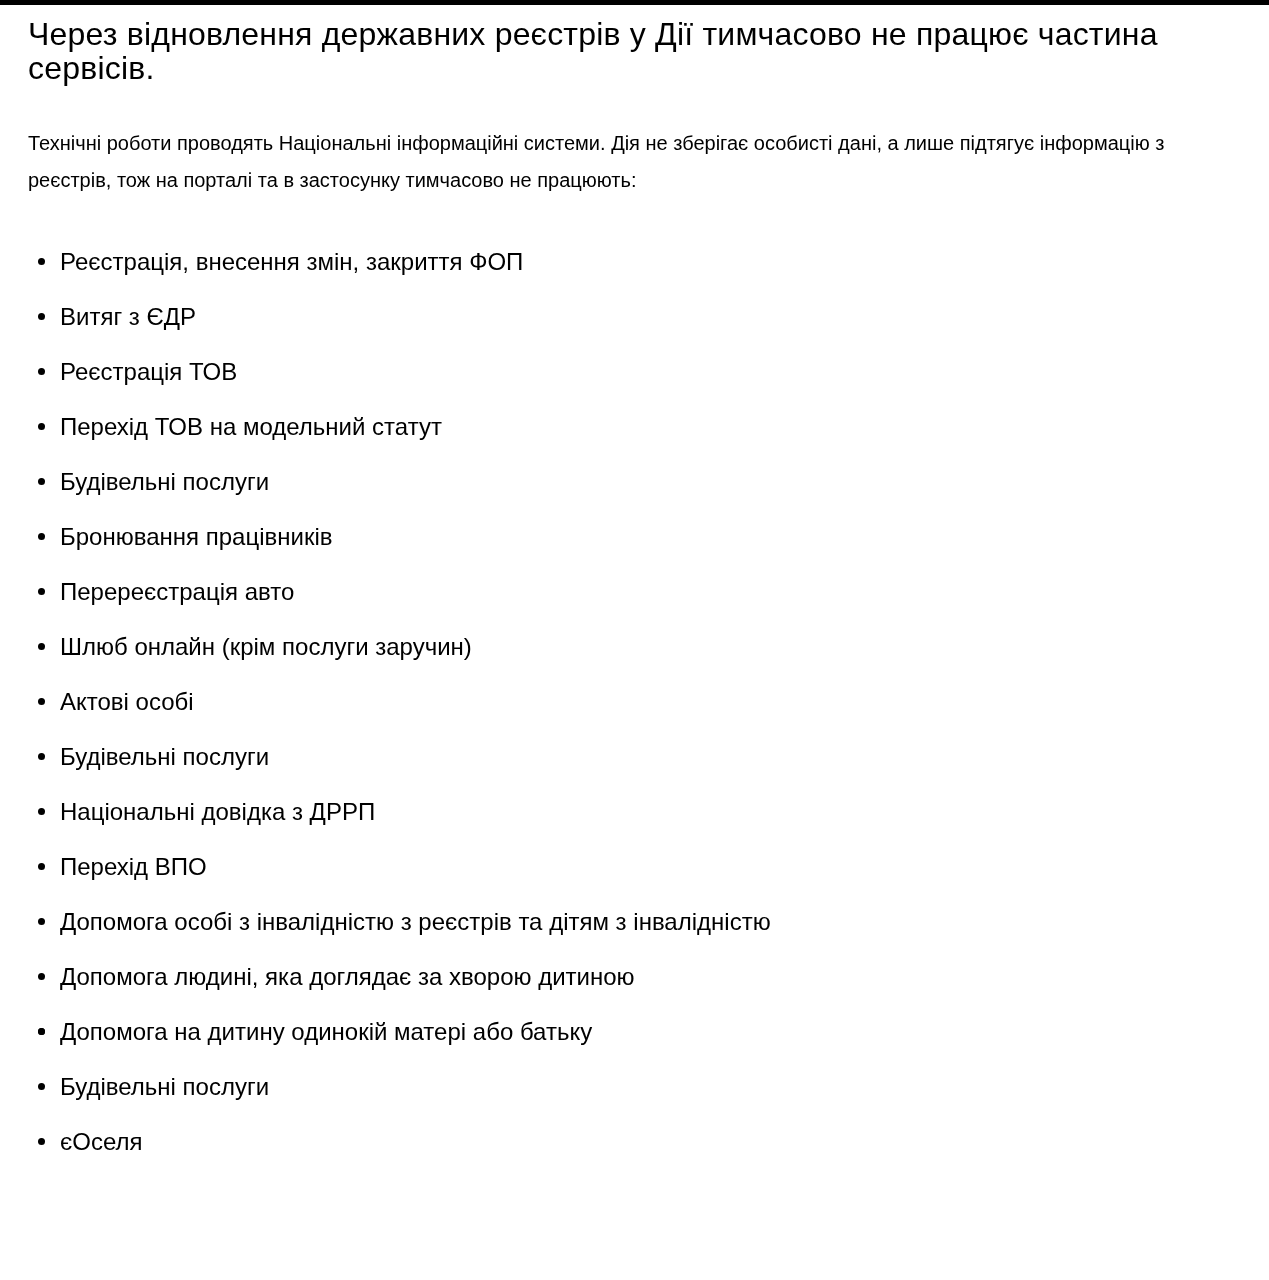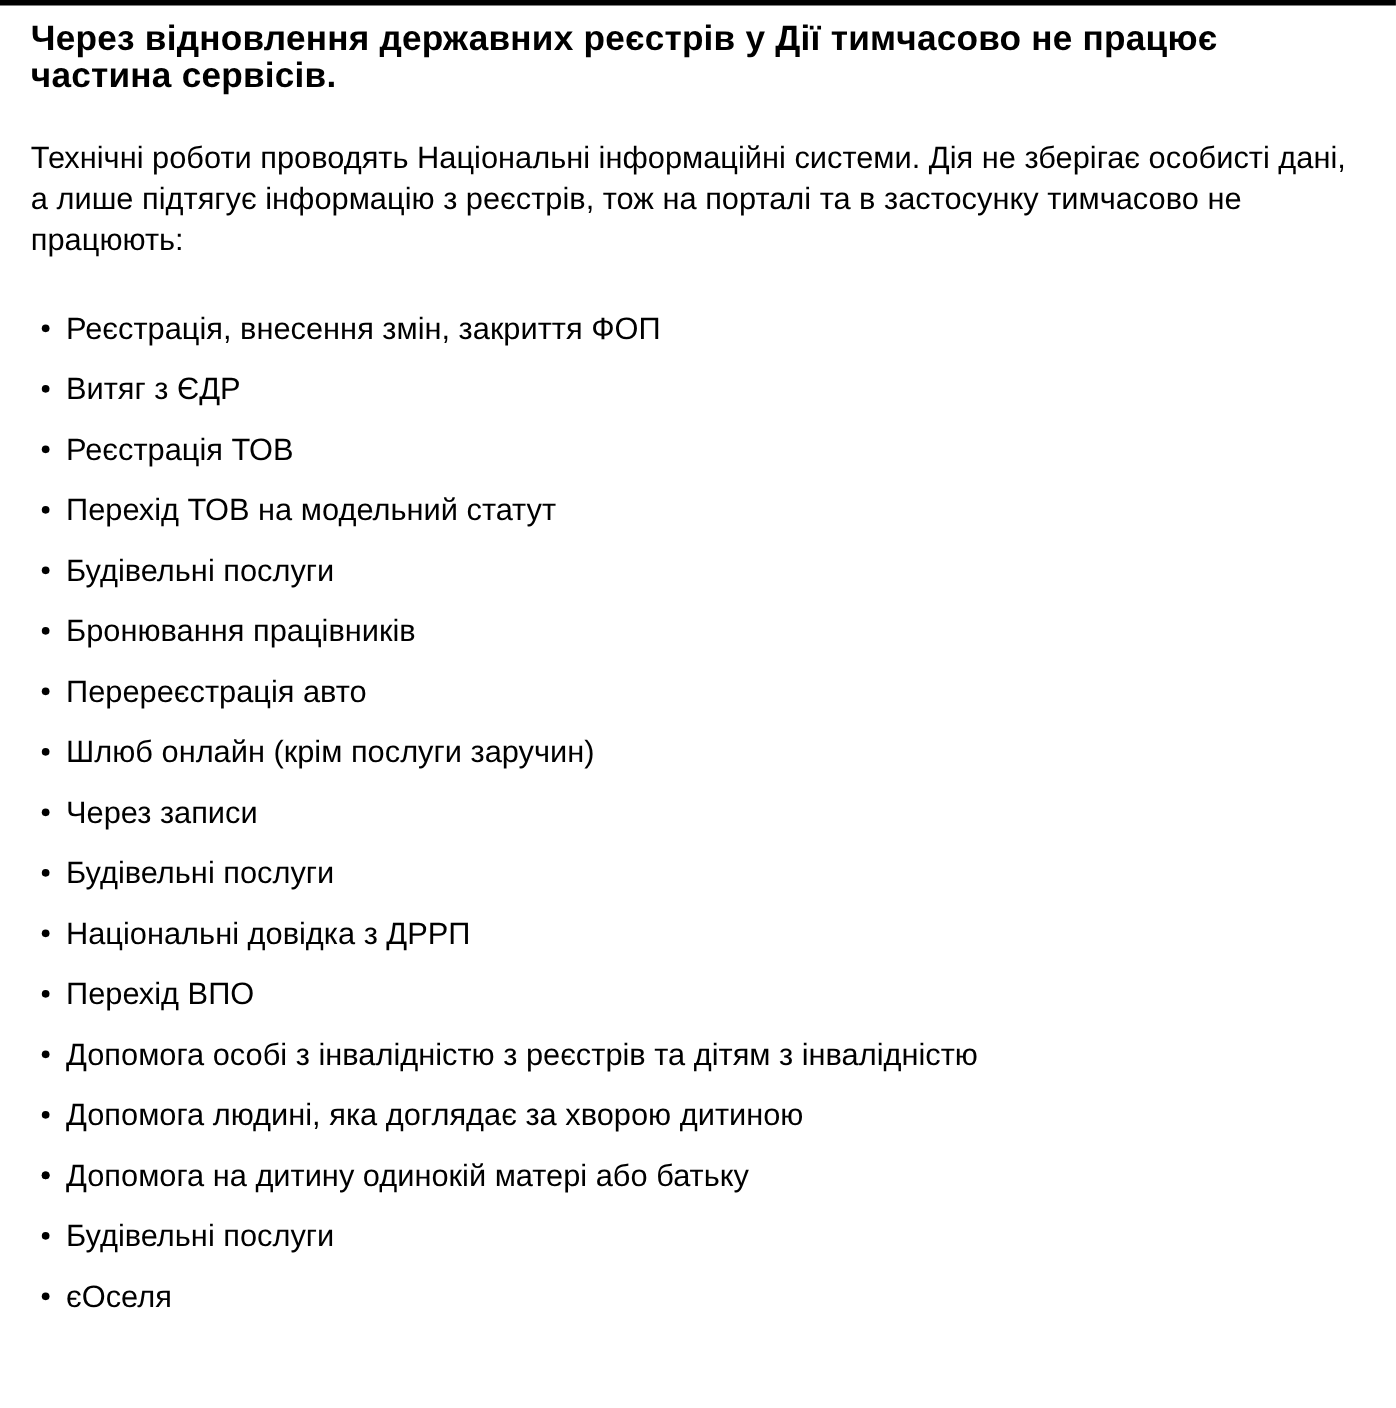--- a/index.html
+++ b/index.html
@@ -21,39 +21,39 @@
     width: 100%;
     background: #000000;
   }
   .content {
     padding: 0 28px;
   }
   h1.headline {
     margin: 12px 0 0 0;
     font-size: 32px;
     line-height: 34px;
-    font-weight: 700;
+    font-weight: 400;
     letter-spacing: 0.2px;
     max-width: 1190px;
   }
   p.intro {
     margin: 40px 0 0 0;
-    font-size: 28px;
+    font-size: 20px;
     line-height: 37px;
     font-weight: 400;
     max-width: 1215px;
   }
   ul.services {
     margin: 48px 0 0 0;
     padding: 0 0 0 32px;
     list-style: none;
   }
   ul.services li {
     position: relative;
-    font-size: 28px;
+    font-size: 24px;
     line-height: 30px;
     font-weight: 400;
     margin: 0 0 25px 0;
     max-width: 1150px;
   }
   ul.services li .bullet {
     position: absolute;
     left: -22px;
     top: 11px;
     width: 7px;
@@ -72,21 +72,21 @@
     <p class="intro">Технічні роботи проводять Національні інформаційні системи. Дія не зберігає особисті дані, а лише підтягує інформацію з реєстрів, тож на порталі та в застосунку тимчасово не працюють:</p>
     <ul class="services" id="services-list">
         <li><span class="bullet"></span><span>Реєстрація, внесення змін, закриття ФОП</span></li>
         <li><span class="bullet"></span><span>Витяг з ЄДР</span></li>
         <li><span class="bullet"></span><span>Реєстрація ТОВ</span></li>
         <li><span class="bullet"></span><span>Перехід ТОВ на модельний статут</span></li>
         <li><span class="bullet"></span><span>Будівельні послуги</span></li>
         <li><span class="bullet"></span><span>Бронювання працівників</span></li>
         <li><span class="bullet"></span><span>Перереєстрація авто</span></li>
         <li><span class="bullet"></span><span>Шлюб онлайн (крім послуги заручин)</span></li>
-        <li><span class="bullet"></span><span>Через записи</span></li>
+        <li><span class="bullet"></span><span>Актові особі</span></li>
         <li><span class="bullet"></span><span>Будівельні послуги</span></li>
         <li><span class="bullet"></span><span>Національні довідка з ДРРП</span></li>
         <li><span class="bullet"></span><span>Перехід ВПО</span></li>
         <li><span class="bullet"></span><span>Допомога особі з інвалідністю з реєстрів та дітям з інвалідністю</span></li>
         <li><span class="bullet"></span><span>Допомога людині, яка доглядає за хворою дитиною</span></li>
         <li><span class="bullet"></span></li>
         <li><span class="bullet"></span><span>Допомога на дитину одинокій матері або батьку</span></li>
         <li><span class="bullet"></span><span>Будівельні послуги</span></li>
         <li><span class="bullet"></span><span>єОселя</span></li>
       </ul>

